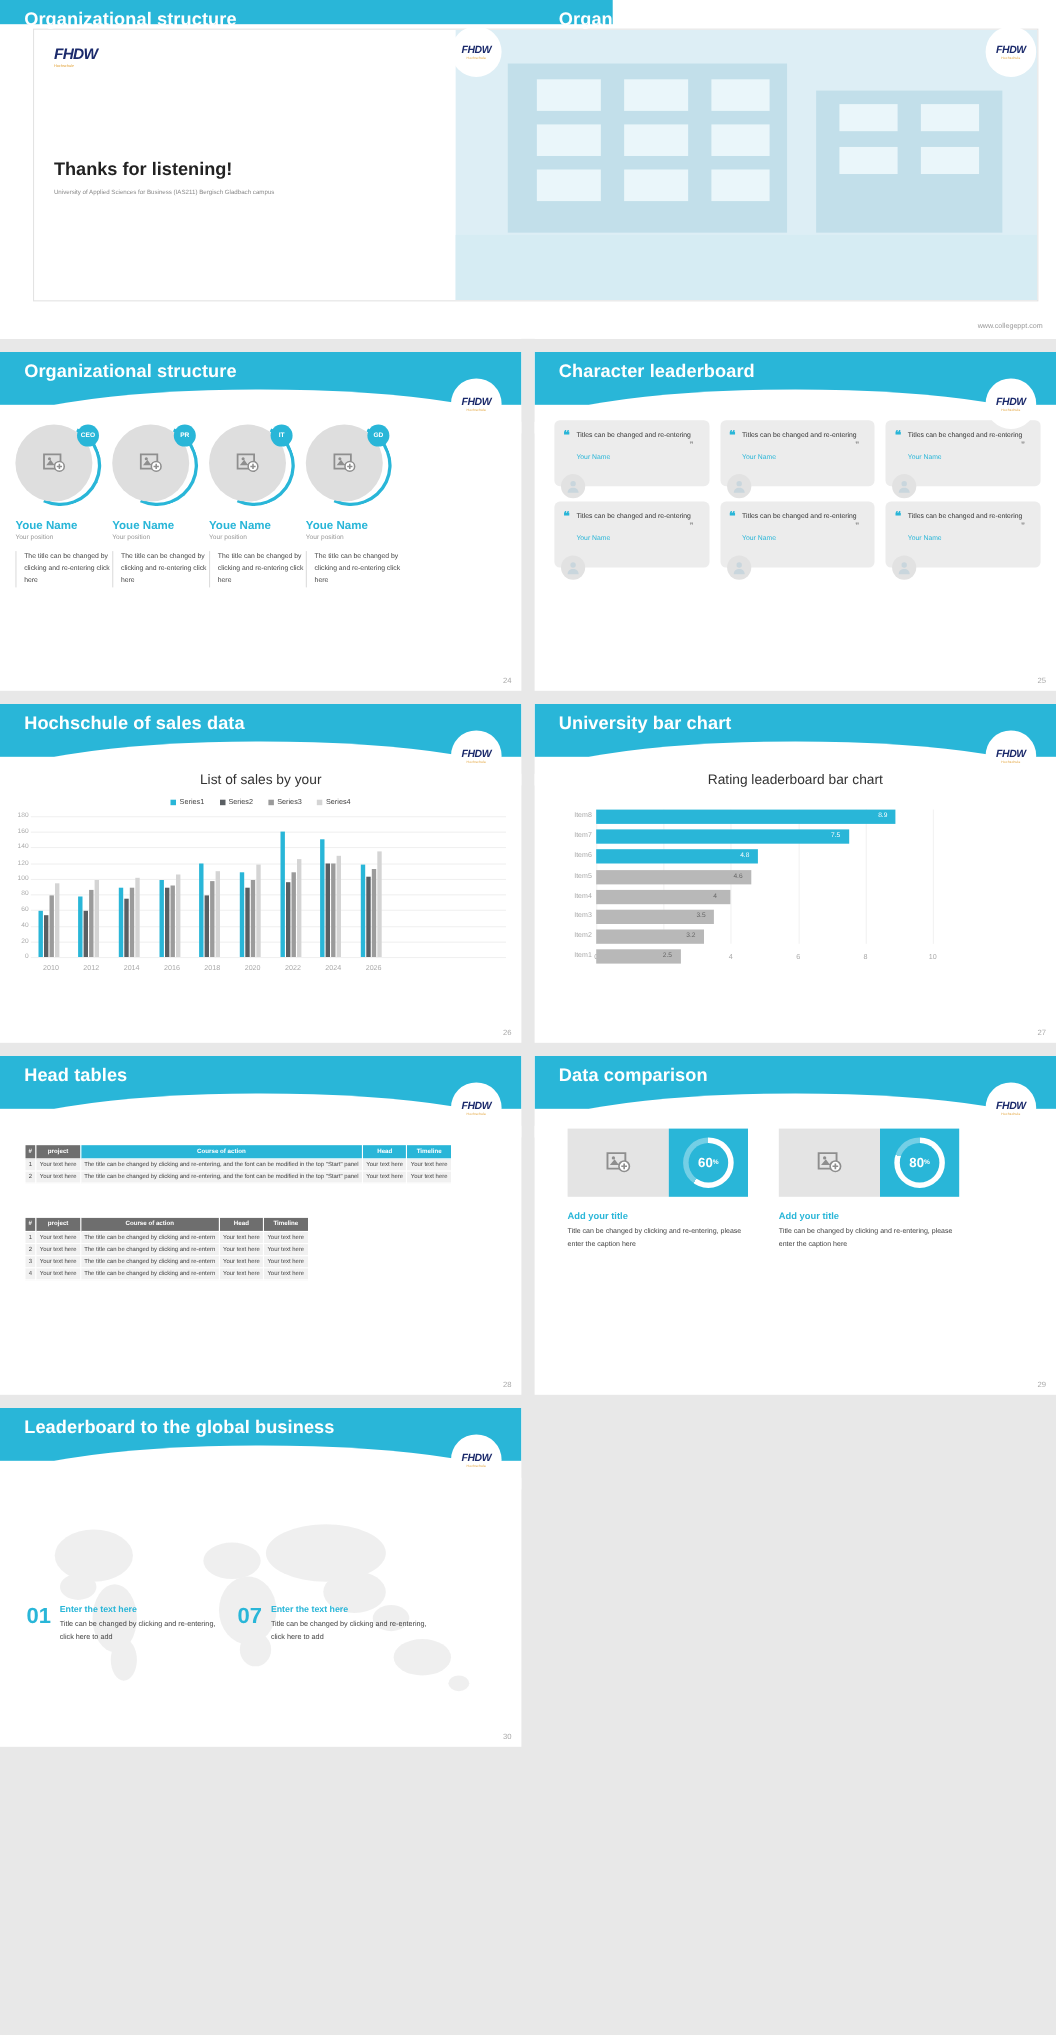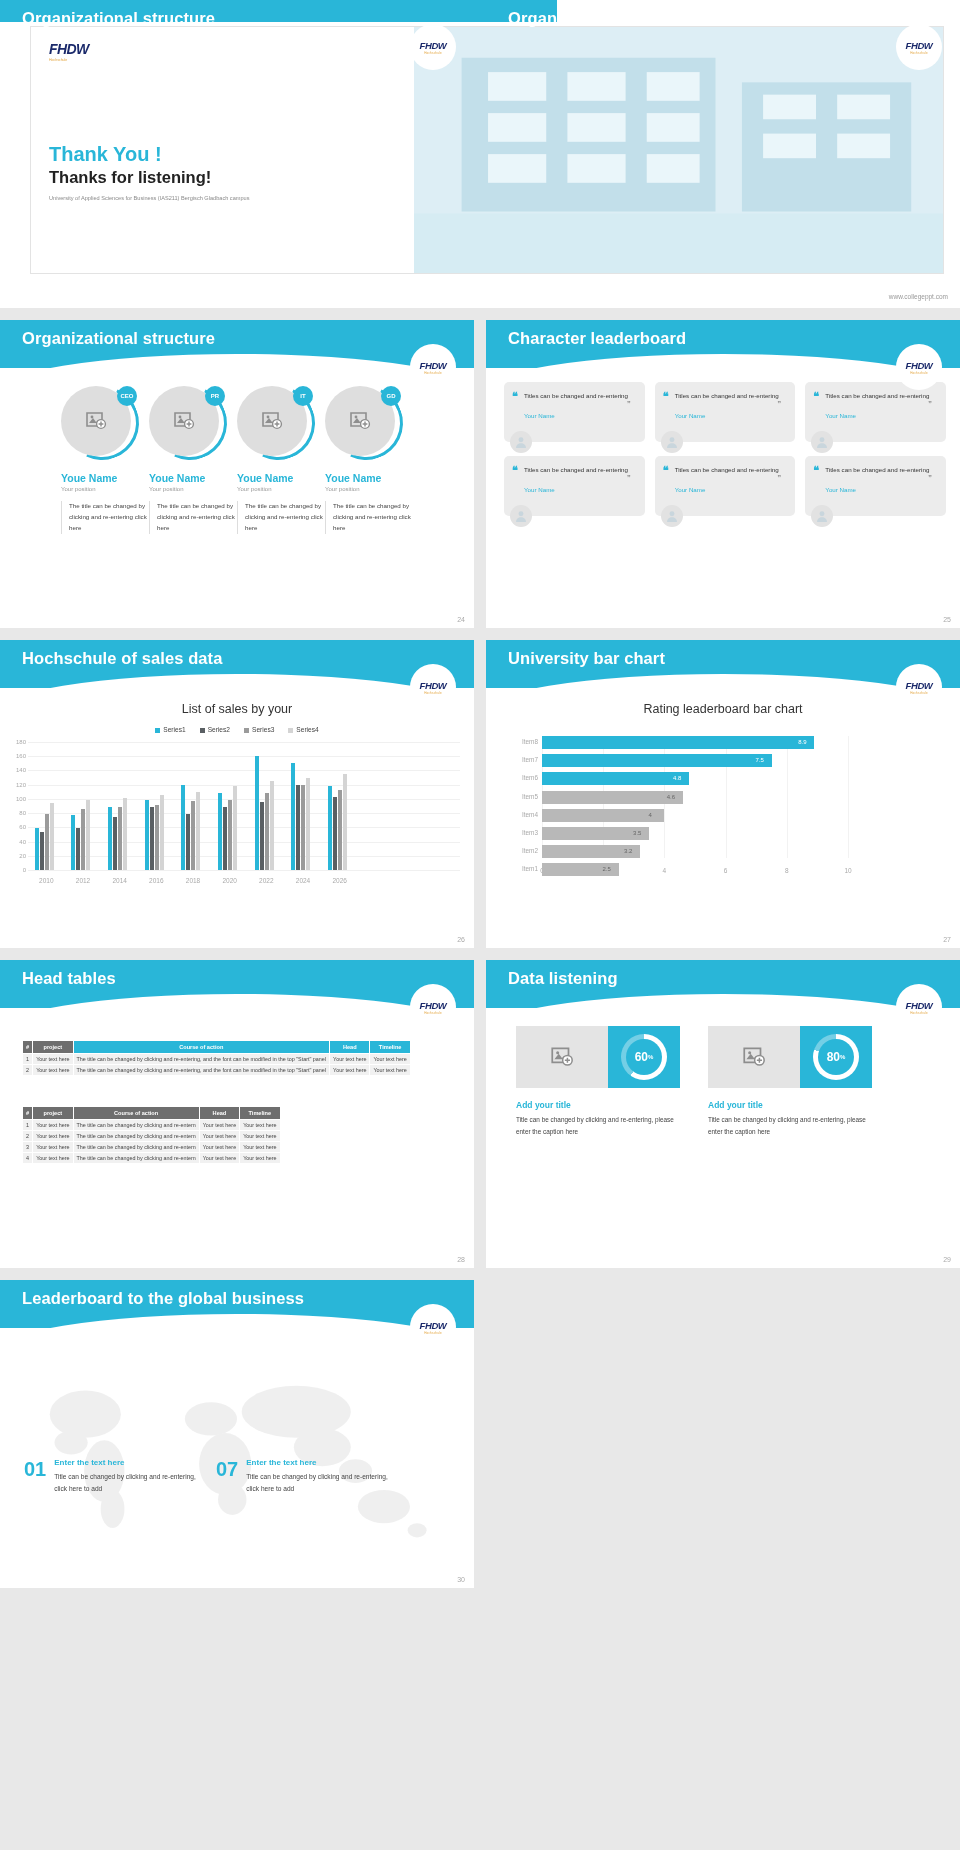--- a/index.html
+++ b/index.html
@@ -63,21 +63,21 @@
   .oc-row2{ display:flex; justify-content:flex-start; gap:7px; margin-left:20px; margin-top:10px;}
 
   
   .av{ border-radius:50%; background:#dedede; display:flex; align-items:center; justify-content:center; position:relative;}
   .av svg{ display:block; }
   .n23{ position:absolute; }
   .pos{ color:#29b6d8; font-weight:bold; }
   .nm{ color:#777; }
 
   
-  .s24row{ position:absolute; top:62px; left:14px; right:14px; display:flex; justify-content:center;}
+  .s24row{ position:absolute; top:62px; left:14px; right:14px; display:flex; justify-content:flex-start;}
   .s24col{ width:88px; }
   .ringbox{ position:relative; width:78px; height:78px; margin:0 auto 0 0; }
   .ringbox .circ{ position:absolute; left:0; top:4px; width:70px; height:70px; border-radius:50%; background:#dedede;
      display:flex; align-items:center; justify-content:center;}
   .ringbox .arc{ position:absolute; left:4px; top:4px; width:74px; height:74px; border-radius:50%;
      border:3px solid transparent; border-right-color:#29b6d8; border-bottom-color:#29b6d8; transform:rotate(-20deg); }
   .badge{ position:absolute; right:2px; top:4px; width:20px; height:20px; border-radius:50%;
      background:#29b6d8; color:#fff; font-size:6px; font-weight:bold; display:flex; align-items:center; justify-content:center;}
   .s24name{ color:#29b6d8; font-size:10.5px; font-weight:bold; margin-top:12px; }
   .s24pos{ color:#999; font-size:6px; margin-top:2px; }
@@ -808,21 +808,21 @@
             <td>Your text here</td>
             <td>Your text here</td>
           </tr>
         </tbody>
       </table>
     <div class="pnum">28</div>
   </div>
 
   <div class="slide">
     <div class="band"></div>
-    <div class="band-title">Data listening</div>
+    <div class="band-title">Data comparison</div>
     <div class="logo">
       <div class="fhdw">FHDW</div>
       <div class="fhdw-sub">Hochschule</div>
     </div>
     <div id="s29">
         <div class="dc" style="left:30px">
       <div class="ph">
             <svg width="26" height="26" viewBox="0 0 24 24" fill="#8e8e8e">
               <path d="M3 4h15v13H3z" fill="none" stroke="#8e8e8e" stroke-width="1.6"></path>
               <path d="M5 14l4-5 3 4 2-2 3 3H5z"></path>
@@ -933,21 +933,20 @@
           <rect x="132" y="104" width="20" height="24"></rect>
             <rect x="160" y="104" width="20" height="24"></rect>
         </g>
         <rect x="0" y="182" width="200" height="58" fill="#d6ecf3"></rect>
       </svg>
       <div style="position:absolute;left:18px;top:14px">
         <div style="font-size:14px;font-weight:bold;color:#1b2a6b;font-style:italic;letter-spacing:-.6px">FHDW</div>
         <div style="font-size:3.5px;color:#e2a33a;margin-top:1px">Hochschule</div>
       </div>
       <div style="position:absolute;left:18px;top:116px;right:60px">
-        <div class="ty-thank">Thank You !</div>
         <div class="ty-sub">Thanks for listening!</div>
         <div class="ty-foot">University of Applied Sciences for Business (IAS211) Bergisch Gladbach campus</div>
       </div>
     </div>
     <div class="ty-url">www.collegeppt.com</div>
   </div>
 
 </div>
 
 </body></html>

